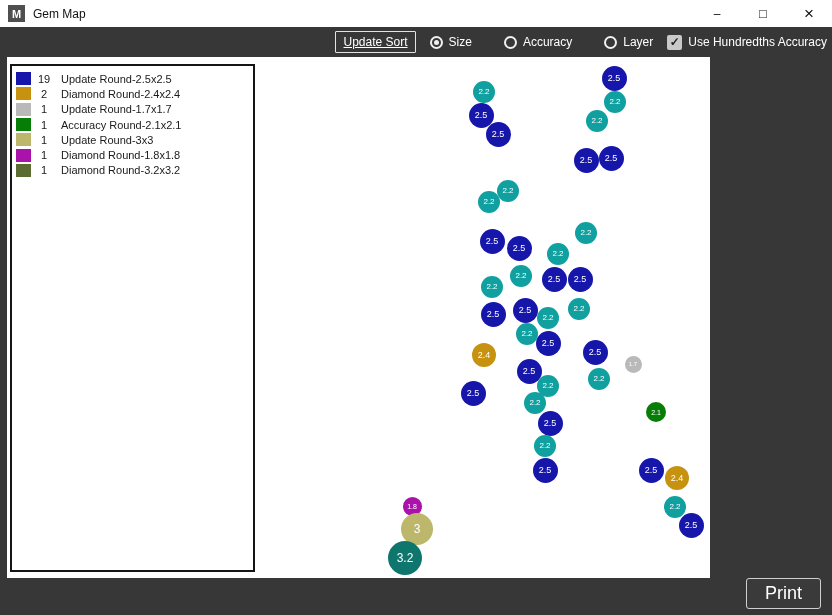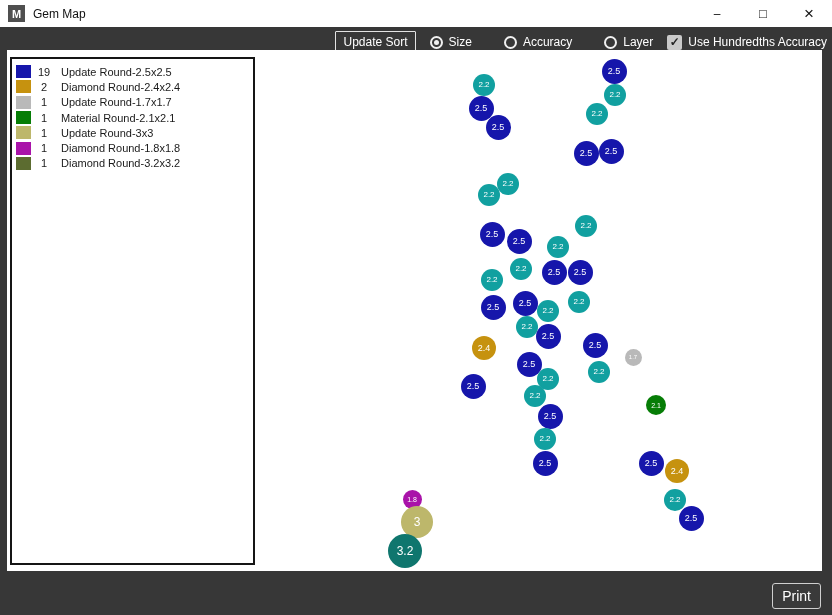--- a/index.html
+++ b/index.html
@@ -16,49 +16,49 @@
   .win-controls { margin-left:auto; display:flex; height:100%; }
   .win-btn { width:46px; height:100%; display:flex; align-items:center; justify-content:center;
              color:#111; font-size:12px; cursor:default; }
   .win-btn .glyph-max { font-size:13px; }
   .win-btn .glyph-close { font-size:17px; }
 
   
   .toolbar { position:absolute; left:0; top:27px; width:832px; height:30px; background:#373737;
              display:flex; align-items:center; justify-content:flex-end; gap:14px; padding-right:5px; }
   .btn-update { background:transparent; border:1px solid #e3e3e3; color:#fff; font-size:12px;
-                font-family:"Liberation Sans", sans-serif; padding:3px 7px; border-radius:1px; }
+                font-family:"Liberation Sans", sans-serif; padding:3px 7px; border-radius:1px;text-decoration:underline; }
   .radio-group { display:flex; align-items:center; gap:32px; }
   .radio { display:flex; align-items:center; gap:6px; color:#fff; font-size:12px; }
   .radio-circle { width:13px; height:13px; border:2px solid #f0f0f0; border-radius:50%;
                   display:flex; align-items:center; justify-content:center; background:transparent; }
   .radio-circle.selected::after { content:""; width:5px; height:5px; border-radius:50%; background:#f0f0f0; }
   .checkbox-wrap { display:flex; align-items:center; gap:6px; color:#fff; font-size:12px; }
   .checkbox { width:15px; height:15px; background:#c9c9c9; border-radius:2px; color:#222;
               font-size:12px; font-weight:bold; display:flex; align-items:center; justify-content:center; }
 
   
-  .canvas { position:absolute; left:7px; top:50px; width:815px; height:521px; background:#ffffff; }
+  .canvas { position:absolute; left:7px; top:57px; width:703px; height:521px; background:#ffffff; }
 
   
   .legend-box { position:absolute; left:3px; top:7px; width:245px; height:508px;
                 border:2px solid #151515; background:#fff; padding-top:5px; }
   .legend-row { display:flex; align-items:center; height:15.3px; padding-left:4px; }
   .legend-swatch { width:15px; height:13px; flex:0 0 15px; }
   .legend-count { width:26px; text-align:center; font-size:11px; color:#1a1a1a; }
   .legend-label { font-size:11px; color:#1a1a1a; margin-left:4px; }
 
   
   .gem { position:absolute; border-radius:50%; color:#fff; display:flex; align-items:center;
          justify-content:center; line-height:1; cursor:default; }
 
   
   .btn-print { position:absolute; right:11px; bottom:6px; background:#3a3a3a; color:#fff;
-               border:1px solid #cfcfcf; border-radius:3px; font-size:14px;
-               font-family:"Liberation Sans", sans-serif; padding:4px 9px; }
+               border:1px solid #cfcfcf; border-radius:3px; font-size:18px;
+               font-family:"Liberation Sans", sans-serif; padding:4px 18px; }
 </style>
 </head>
 <body>
 
 <div class="window">
 
   <div class="titlebar">
     <div class="logo">M</div>
     <div class="title-text">Gem Map</div>
     <div class="win-controls">
@@ -110,21 +110,21 @@
             <div class="legend-label">Diamond Round-2.4x2.4</div>
           </div>
           <div class="legend-row">
             <div class="legend-swatch" style="background: rgb(185, 185, 185);"></div>
             <div class="legend-count">1</div>
             <div class="legend-label">Update Round-1.7x1.7</div>
           </div>
           <div class="legend-row">
             <div class="legend-swatch" style="background: rgb(6, 125, 6);"></div>
             <div class="legend-count">1</div>
-            <div class="legend-label">Material Round-2.1x2.1</div>
+            <div class="legend-label">Accuracy Round-2.1x2.1</div>
           </div>
           <div class="legend-row">
             <div class="legend-swatch" style="background: rgb(189, 183, 107);"></div>
             <div class="legend-count">1</div>
             <div class="legend-label">Update Round-3x3</div>
           </div>
           <div class="legend-row">
             <div class="legend-swatch" style="background: rgb(169, 19, 169);"></div>
             <div class="legend-count">1</div>
             <div class="legend-label">Diamond Round-1.8x1.8</div>

